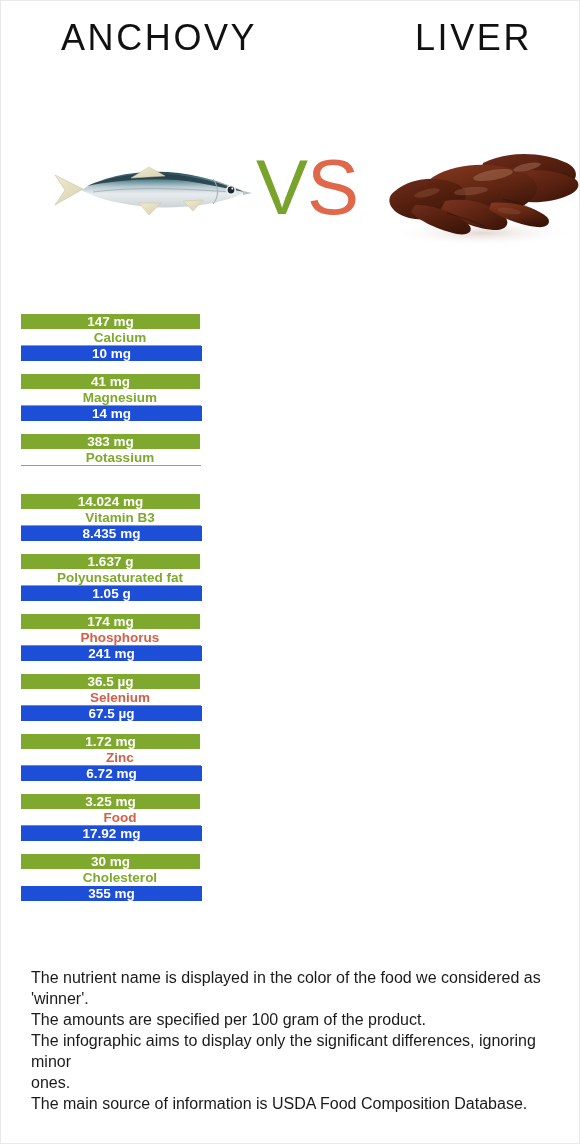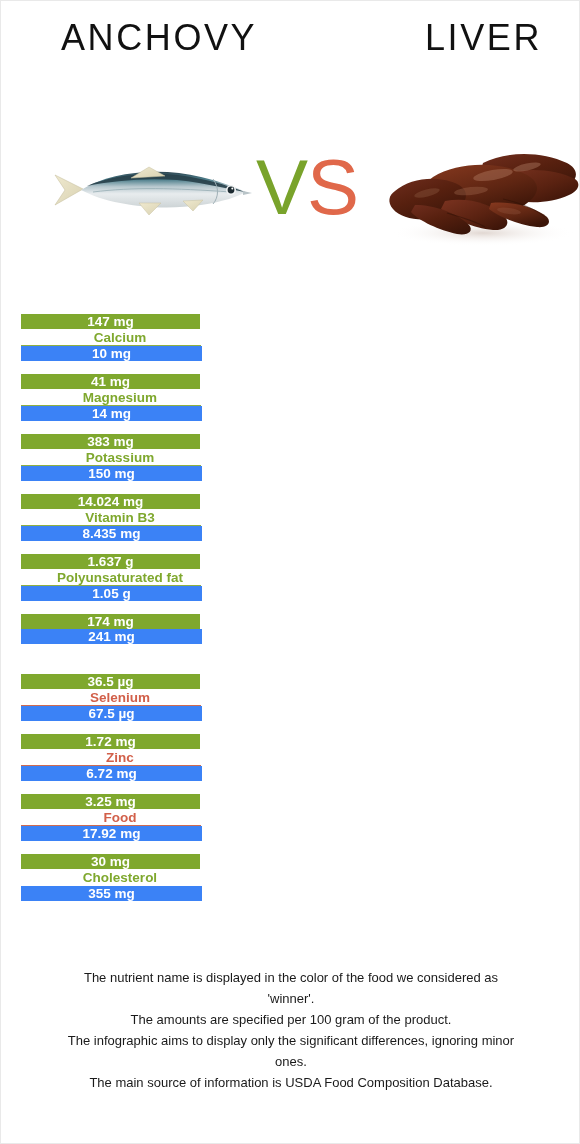--- a/index.html
+++ b/index.html
@@ -38,21 +38,21 @@
     position: absolute;
     top: 0;
     font-family: "Liberation Sans", sans-serif;
     font-weight: 300;
     font-size: 36px;
     letter-spacing: 2.6px;
     color: #111111;
     white-space: nowrap;
   }
   .food-title.left  { left: 60px; }
-  .food-title.right { left: 424px; }
+  .food-title.right { left: 414px; }
 
   
   .hero {
     position: absolute;
     top: 110px;
     left: 16px;
     width: 580px;
     height: 160px;
   }
 
@@ -125,42 +125,41 @@
     width: 180px;
     background: #ffffff;
     font-weight: 700;
     font-size: 13.5px;
     border-top: 1px solid transparent;
     border-bottom: 1px solid transparent;
     padding-left: 18px;
   }
   .cell-right {
     width: 181px;
-    background: #3b82f6;
+    background: #1d4ed8;
     color: #ffffff;
   }
   .row.win-green .cell-mid {
     color: #7FA82E;
     border-bottom-color: #8FAF42;
   }
   .row.win-orange .cell-mid {
     color: #D2604A;
     border-bottom-color: #CE6B51;
   }
   .row:last-child .cell-mid { border-bottom-color: transparent; }
 
   
   .footer {
     position: absolute;
     left: 30px;
     top: 966px;
     width: 520px;
-    text-align: center;
     font-family: "Liberation Sans", sans-serif;
-    font-size: 13px;
+    font-size: 16px;
     line-height: 21px;
     color: #1a1a1a;
   }
   .footer .line { display: block; }
 </style>
 </head>
 <body>
 
 <div id="page">
 
@@ -281,34 +280,34 @@
       <div class="cell cell-right">10 mg</div>
     </div>
     <div class="row win-green">
       <div class="cell cell-left">41 mg</div>
       <div class="cell cell-mid">Magnesium</div>
       <div class="cell cell-right">14 mg</div>
     </div>
     <div class="row win-green">
       <div class="cell cell-left">383 mg</div>
       <div class="cell cell-mid">Potassium</div>
-      <div class="cell cell-right">150 mg</div>
     </div>
     <div class="row win-green">
       <div class="cell cell-left">14.024 mg</div>
       <div class="cell cell-mid">Vitamin B3</div>
       <div class="cell cell-right">8.435 mg</div>
     </div>
     <div class="row win-green">
       <div class="cell cell-left">1.637 g</div>
       <div class="cell cell-mid">Polyunsaturated fat</div>
       <div class="cell cell-right">1.05 g</div>
     </div>
     <div class="row win-orange">
       <div class="cell cell-left">174 mg</div>
+      <div class="cell cell-mid">Phosphorus</div>
       <div class="cell cell-right">241 mg</div>
     </div>
     <div class="row win-orange">
       <div class="cell cell-left">36.5 µg</div>
       <div class="cell cell-mid">Selenium</div>
       <div class="cell cell-right">67.5 µg</div>
     </div>
     <div class="row win-orange">
       <div class="cell cell-left">1.72 mg</div>
       <div class="cell cell-mid">Zinc</div>

